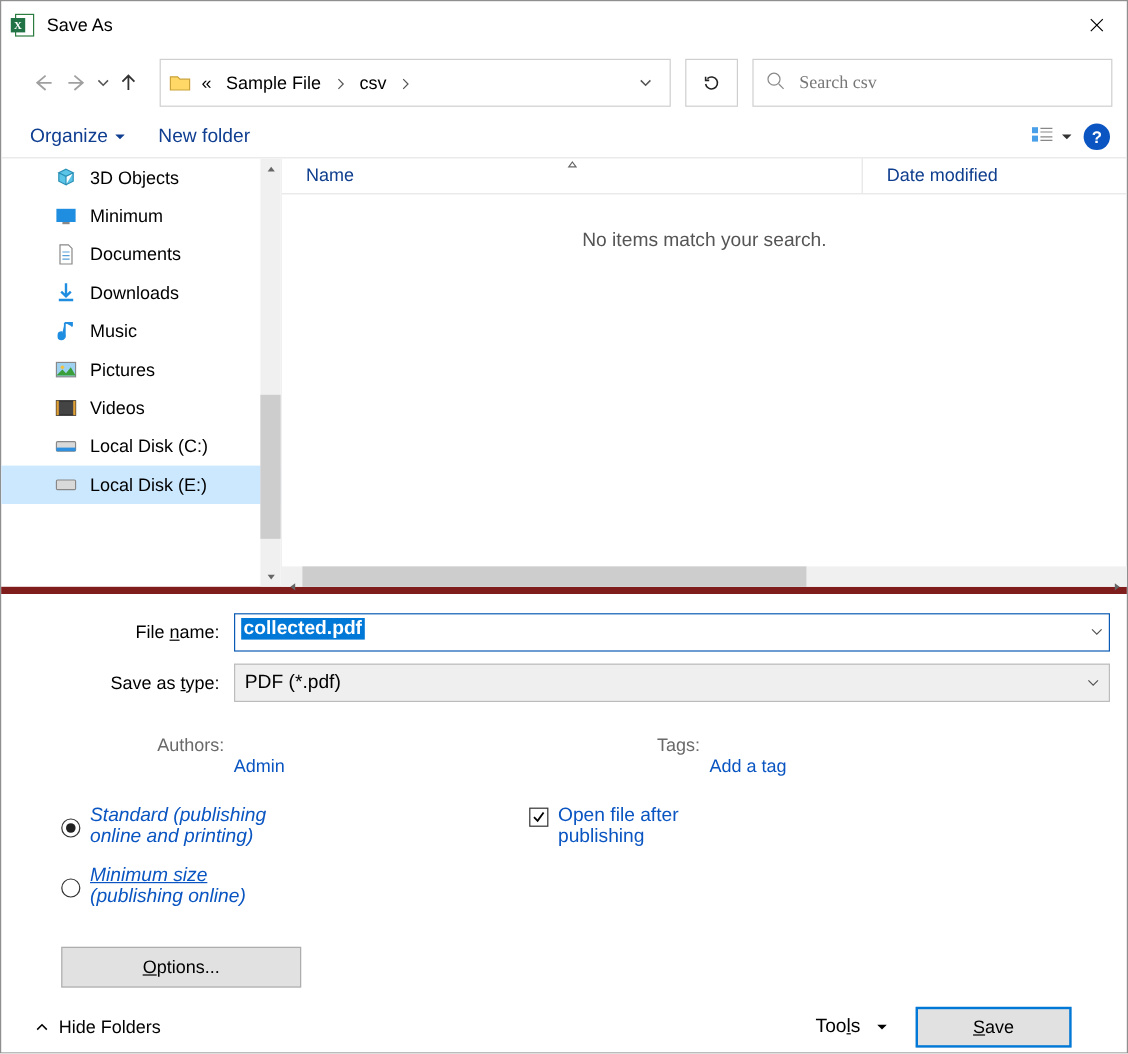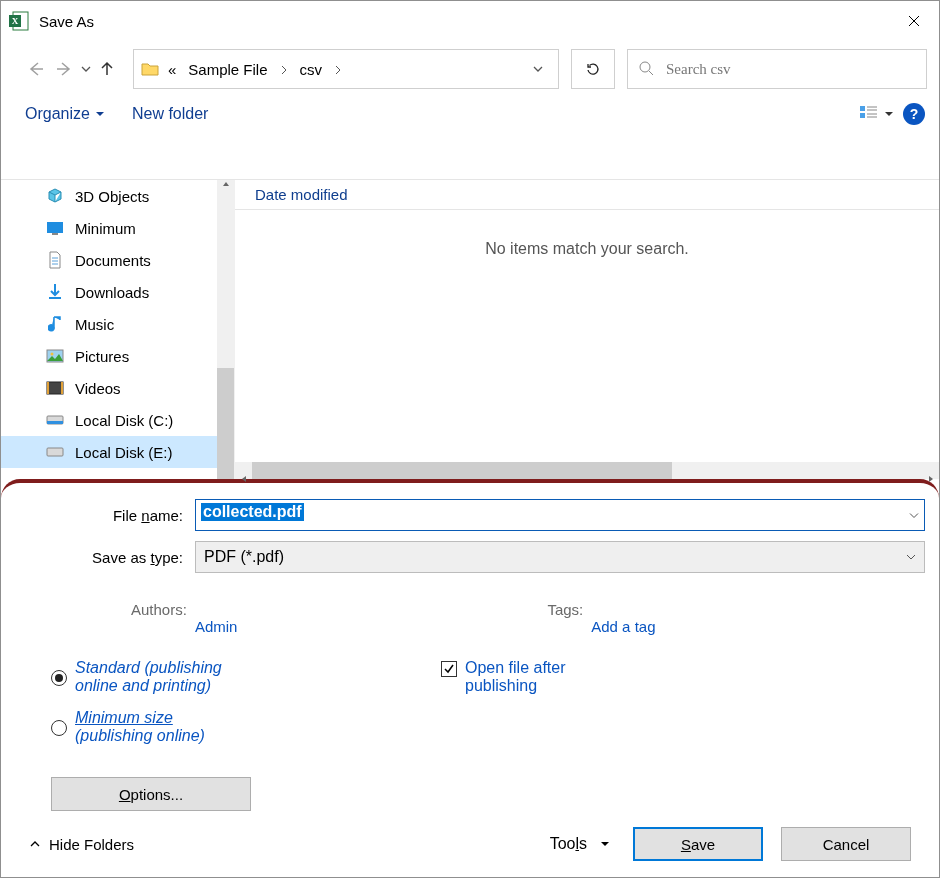--- a/index.html
+++ b/index.html
@@ -72,21 +72,20 @@
     width:22px; height:22px; border-radius:50%;
     background:#0a55c1; color:#fff;
     display:flex; align-items:center; justify-content:center;
     font-weight:bold; font-size:14px;
   }
   
   .middle {
     display:flex; flex:1 1 auto;
     border-top:1px solid #e5e5e5;
     min-height: 0;
-    margin-top: 48px;
   }
   .navpane {
     width: 234px;
     position:relative;
     border-right:1px solid #f0f0f0;
     overflow: hidden;
   }
   .navpane .scroll {
     position:absolute; right:0; top:0; bottom:0; width:17px; background:#f0f0f0;
     display:flex; flex-direction:column;
@@ -111,23 +110,22 @@
   .colheader .sort-indicator { position:absolute; top:-4px; left:50%; transform:translateX(-50%); color:#666; }
   .emptylist {
     flex:1; display:flex; align-items:flex-start; justify-content:center;
     padding-top:30px; color:#555; font-size:16px;
   }
   .hscroll { height:17px; background:#f0f0f0; display:flex; }
   .hscroll .btn { width:17px; display:flex; align-items:center; justify-content:center; }
   .hscroll .thumb { width:420px; background:#cdcdcd; }
   
   .bottom {
-    border-top:4px solid #7f1d1d;
-    padding: 16px 14px 12px 14px;
-    border-radius: 19px;
+    border-top:6px solid #7f1d1d;
+    padding: 16px 14px 0 14px;
   }
   .formrow { display:flex; align-items:center; margin-bottom:10px; }
   .formrow .lbl { width:180px; text-align:right; padding-right:12px; font-size:15px; }
   .filename-wrap { flex:1; position:relative; }
   .filename {
     width:100%; height:32px;
     border:1px solid #0a5bb5;
     padding:0 24px 0 6px;
     font-size:16px;
   }
@@ -405,20 +403,26 @@
         <div class="down">
             <svg width="8" height="8" viewBox="0 0 8 8">
               <path d="M4 6 L1 2 H7 Z" fill="#666"></path>
             </svg>
           </div>
       </div>
     </div>
 
     <div class="listarea">
       <div class="colheader">
+        <div class="col col-name">
+          <span class="sort-indicator"><svg width="10" height="8" viewBox="0 0 10 8">
+                <path d="M5 2 L8 6 H2 Z" fill="none" stroke="#666"></path>
+              </svg></span>
+          <span>Name</span>
+        </div>
         <div class="col col-date">Date modified</div>
       </div>
       <div class="emptylist">No items match your search.</div>
       <div class="hscroll">
         <div class="btn">
             <svg width="8" height="8" viewBox="0 0 8 8">
               <path d="M6 1 L2 4 L6 7 Z" fill="#666"></path>
             </svg>
           </div>
         <div class="thumb"></div>
@@ -510,17 +514,16 @@
         <span>Hide Folders</span>
       </div>
       <span class="spacer"></span>
       <div class="tools">
         <span>Too<span class="underline-letter">l</span>s</span>
         <svg width="8" height="8" viewBox="0 0 8 8">
             <path d="M0 2 L4 6 L8 2 z" fill="#000"></path>
           </svg>
       </div>
       <div class="btn btn-save"><span class="underline-letter">S</span>ave</div>
-      <div class="btn btn-cancel">Cancel</div>
     </div>
   </div>
 
 </div>
 
 </body></html>

